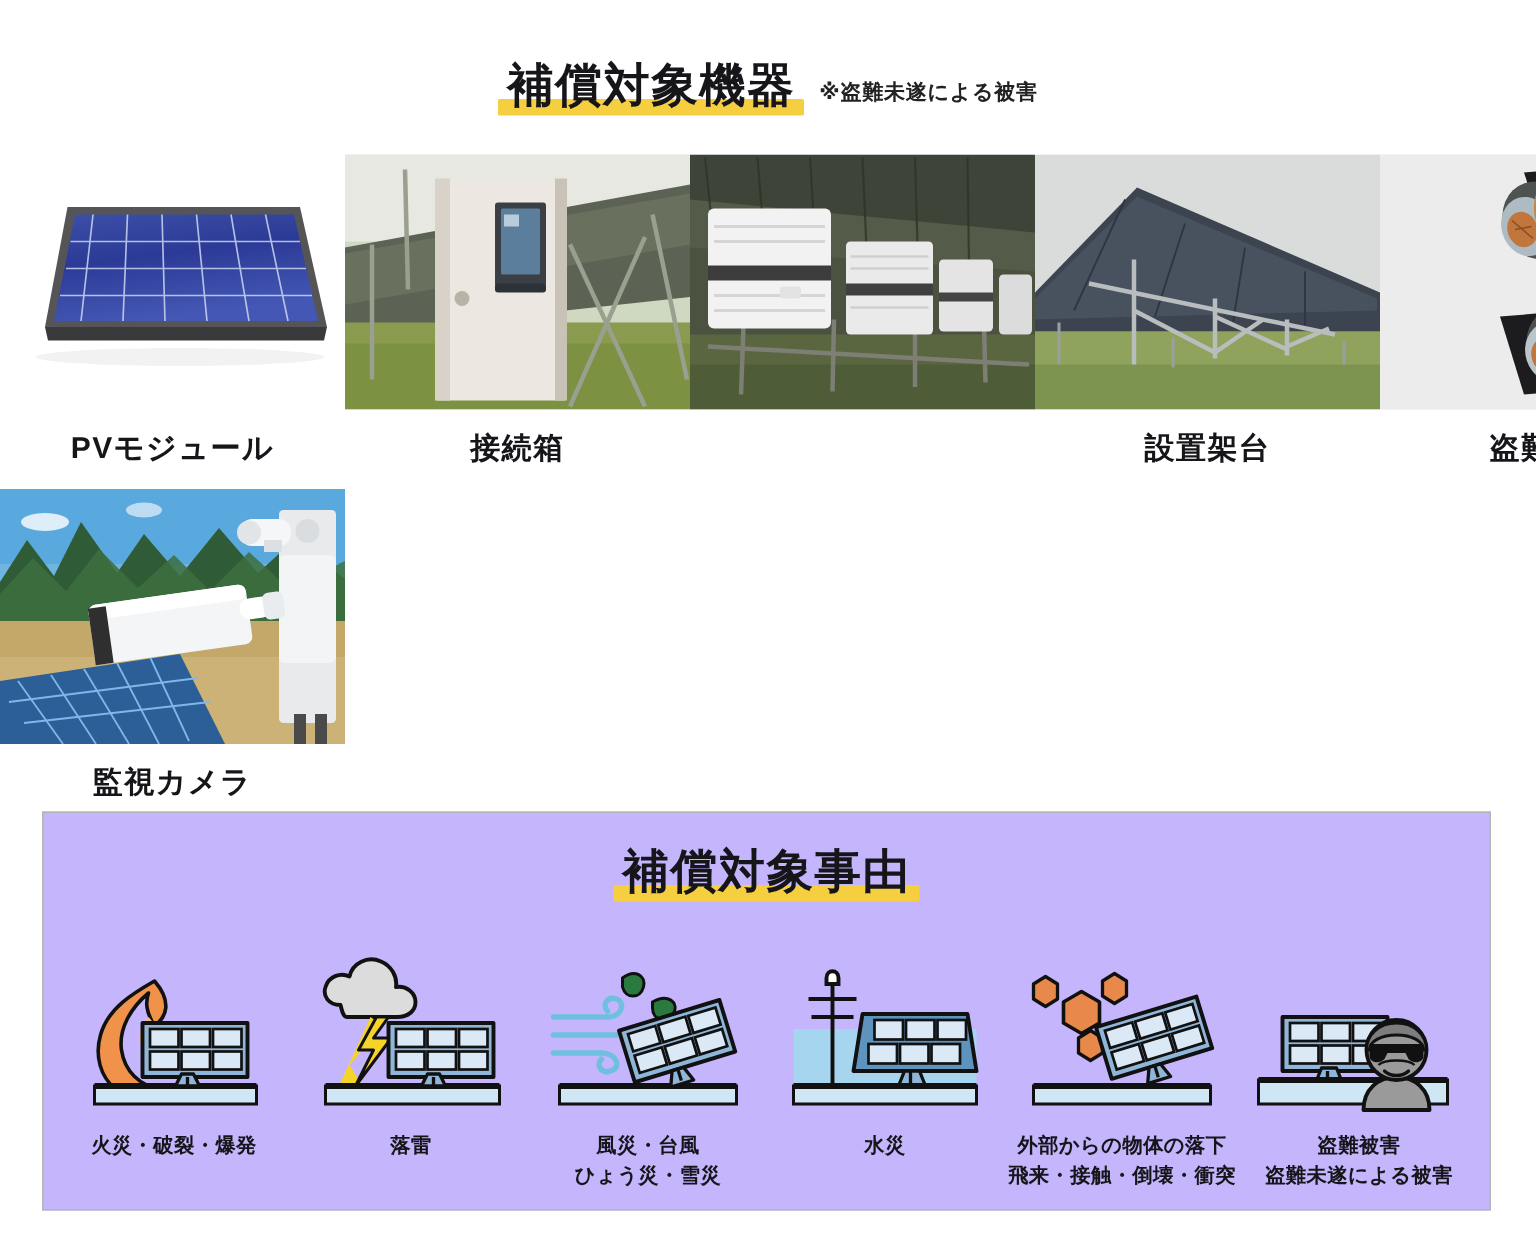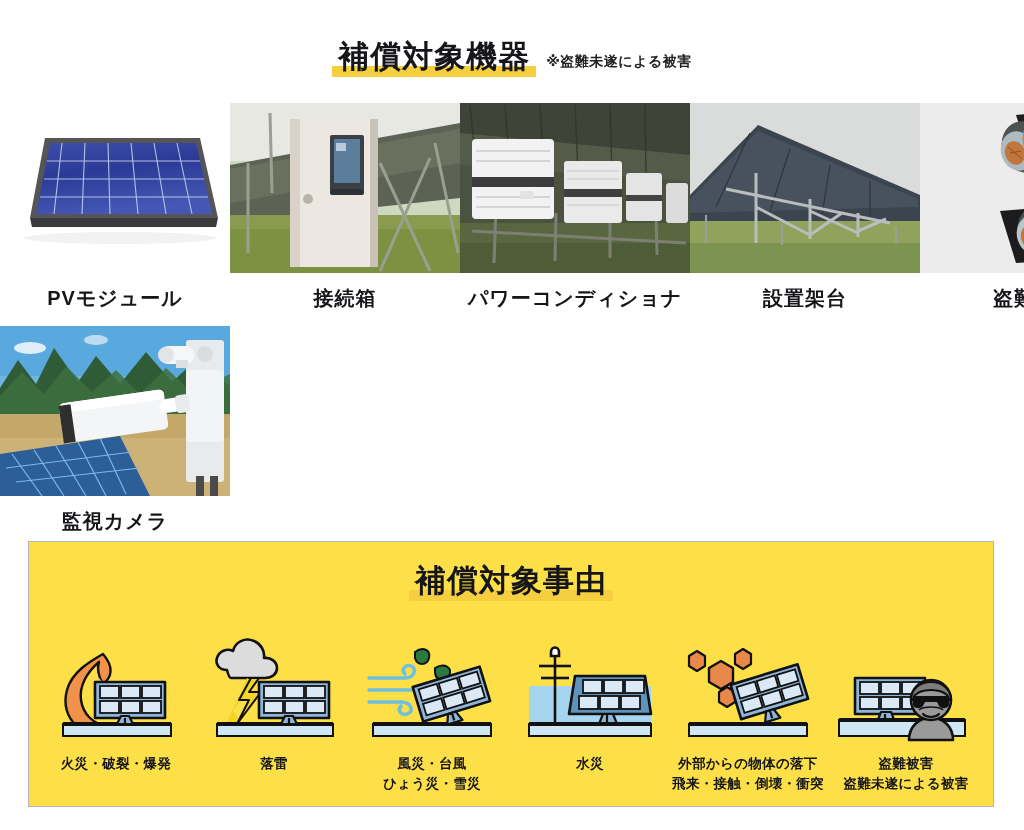--- a/index.html
+++ b/index.html
@@ -43,21 +43,21 @@
     background:#e9e9e9;
   }
   .thumb.noborder{background:transparent;}
   .equip-label{
     margin-top:12px;font-size:20px;font-weight:bold;letter-spacing:1px;color:#16161a;
   }
 
   
   .perils-box{
     position:absolute;left:28px;top:541px;width:966px;height:266px;
-    border:1px solid #b5b5b5;background:#fde047;box-sizing:border-box;
+    border:1px solid #b5b5b5;background:#c4b5fd;box-sizing:border-box;
   }
   .perils-title{position:absolute;left:0;right:0;top:22px;text-align:center;}
   .perils-grid{
     position:absolute;left:8px;right:8px;top:92px;
     display:grid;grid-template-columns:repeat(6,1fr);
   }
   .peril-cell{display:flex;flex-direction:column;align-items:center;font-family:Liberation Serif, serif;}
   .peril-icon{width:150px;height:110px;position:relative;}
   .peril-label{
     margin-top:10px;font-size:13.5px;font-weight:bold;line-height:1.45;
@@ -179,21 +179,20 @@
               <line x1="107" y1="102" x2="159" y2="102"></line>
             </g>
           </g>
           <g>
             <rect x="166" y="70" width="36" height="48" rx="3" fill="#e4e4e4"></rect>
             <rect x="166" y="92" width="36" height="6" fill="#444"></rect>
           </g>
           <rect x="206" y="80" width="22" height="40" rx="3" fill="#dcdcdc"></rect>
         </svg>
       </div>
-      <div class="equip-label">パワーコンディショナ</div>
     </div>
 
     <div class="equip-cell">
       <div class="thumb">
         <svg viewBox="0 0 230 170" width="230" height="170" aria-hidden="true">
           <rect width="230" height="170" fill="#d9dcdb"></rect>
           <rect x="0" y="118" width="230" height="52" fill="#8fa35c"></rect>
           <rect x="0" y="140" width="230" height="30" fill="#7d9350"></rect>
           <polygon points="0,92 68,22 230,92 230,118 0,118" fill="#3c4450"></polygon>
           <polygon points="0,96 68,28 228,96 228,104 0,110" fill="#4a5360" opacity=".85"></polygon>

